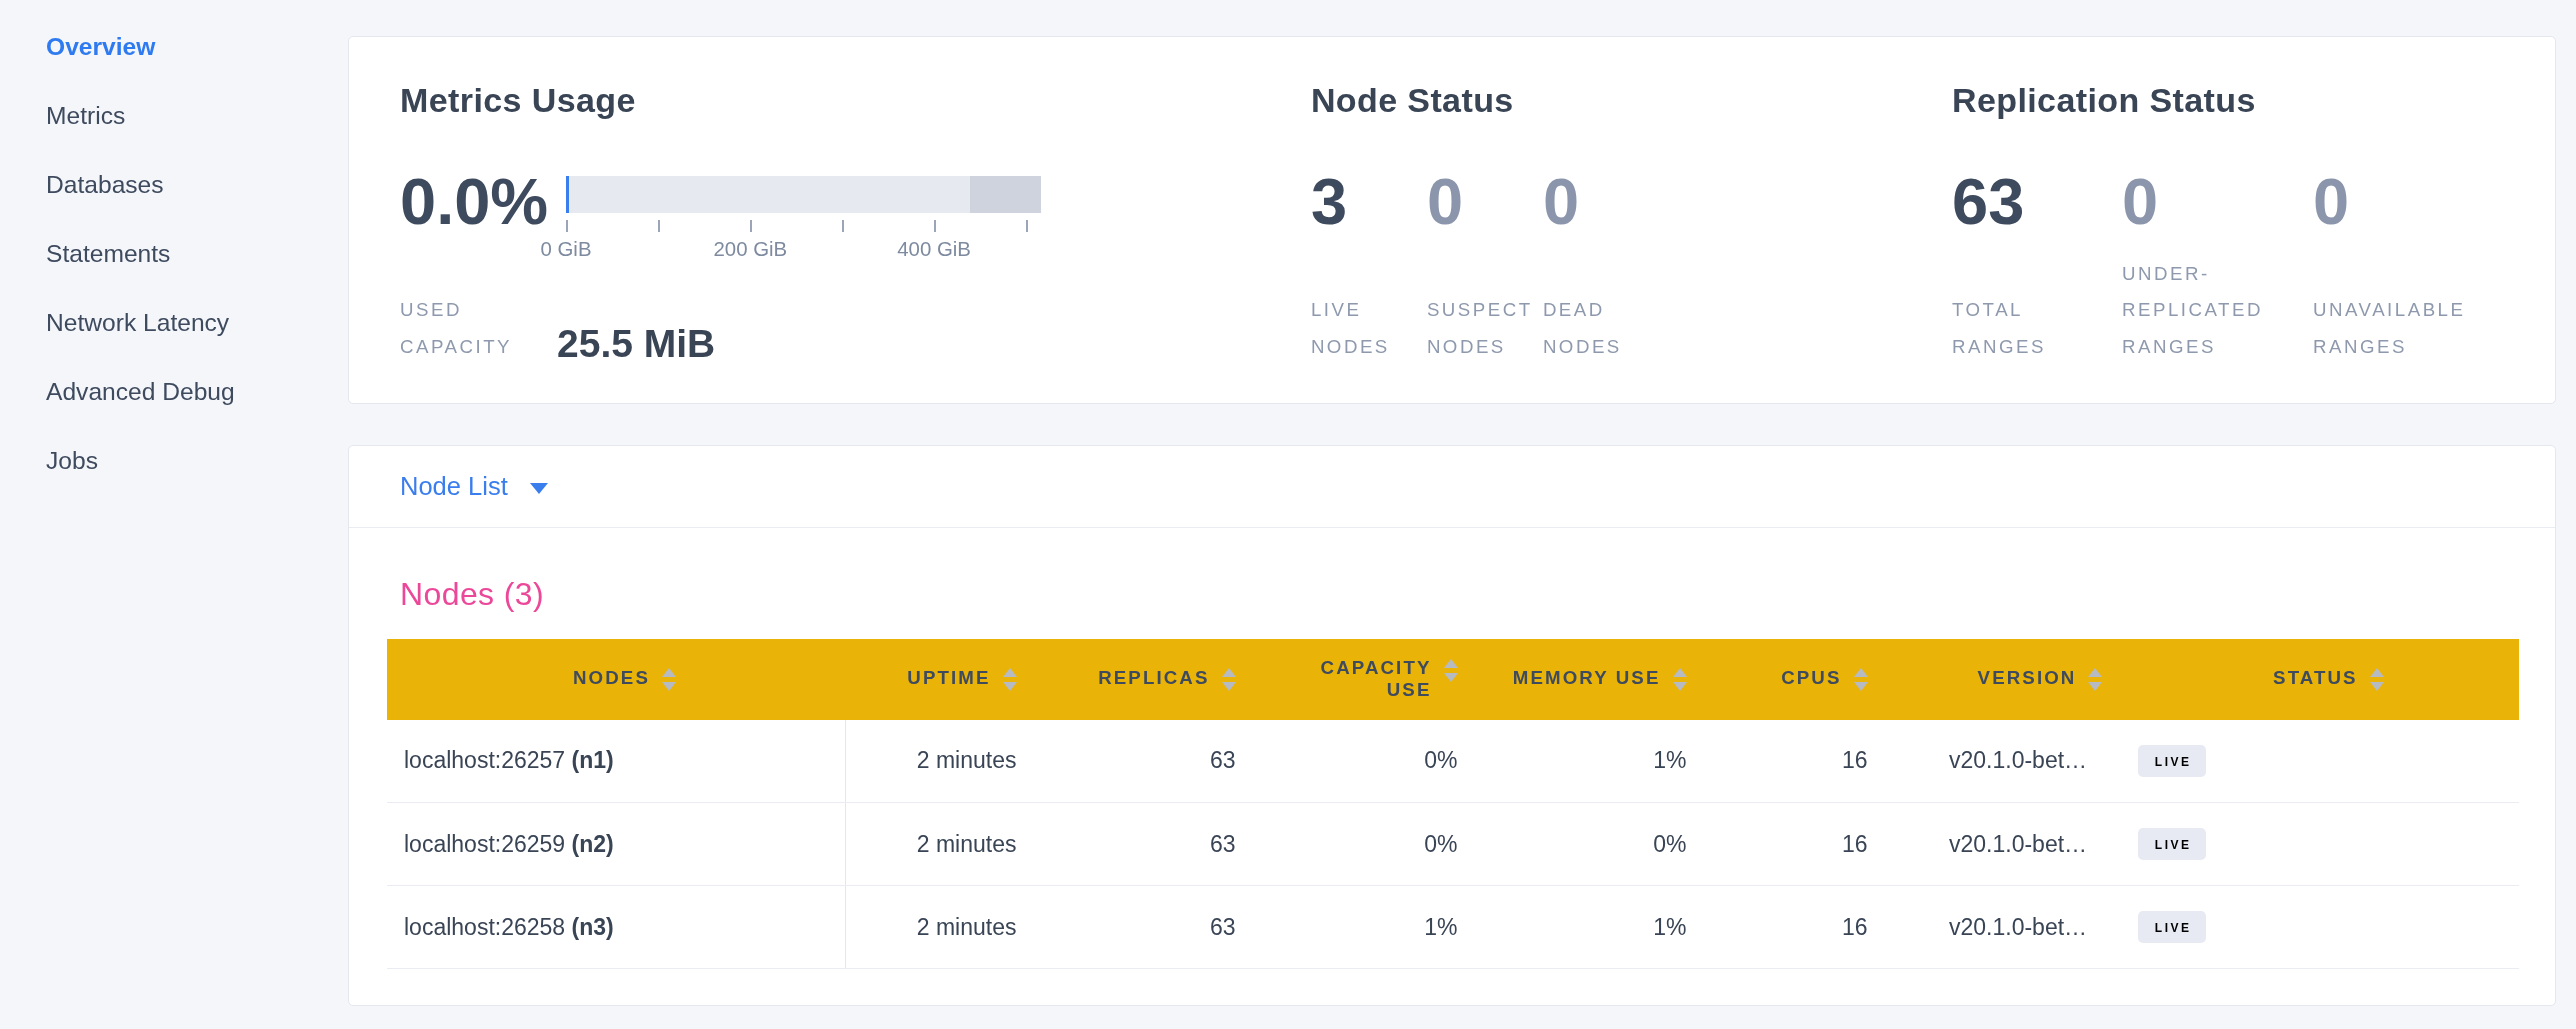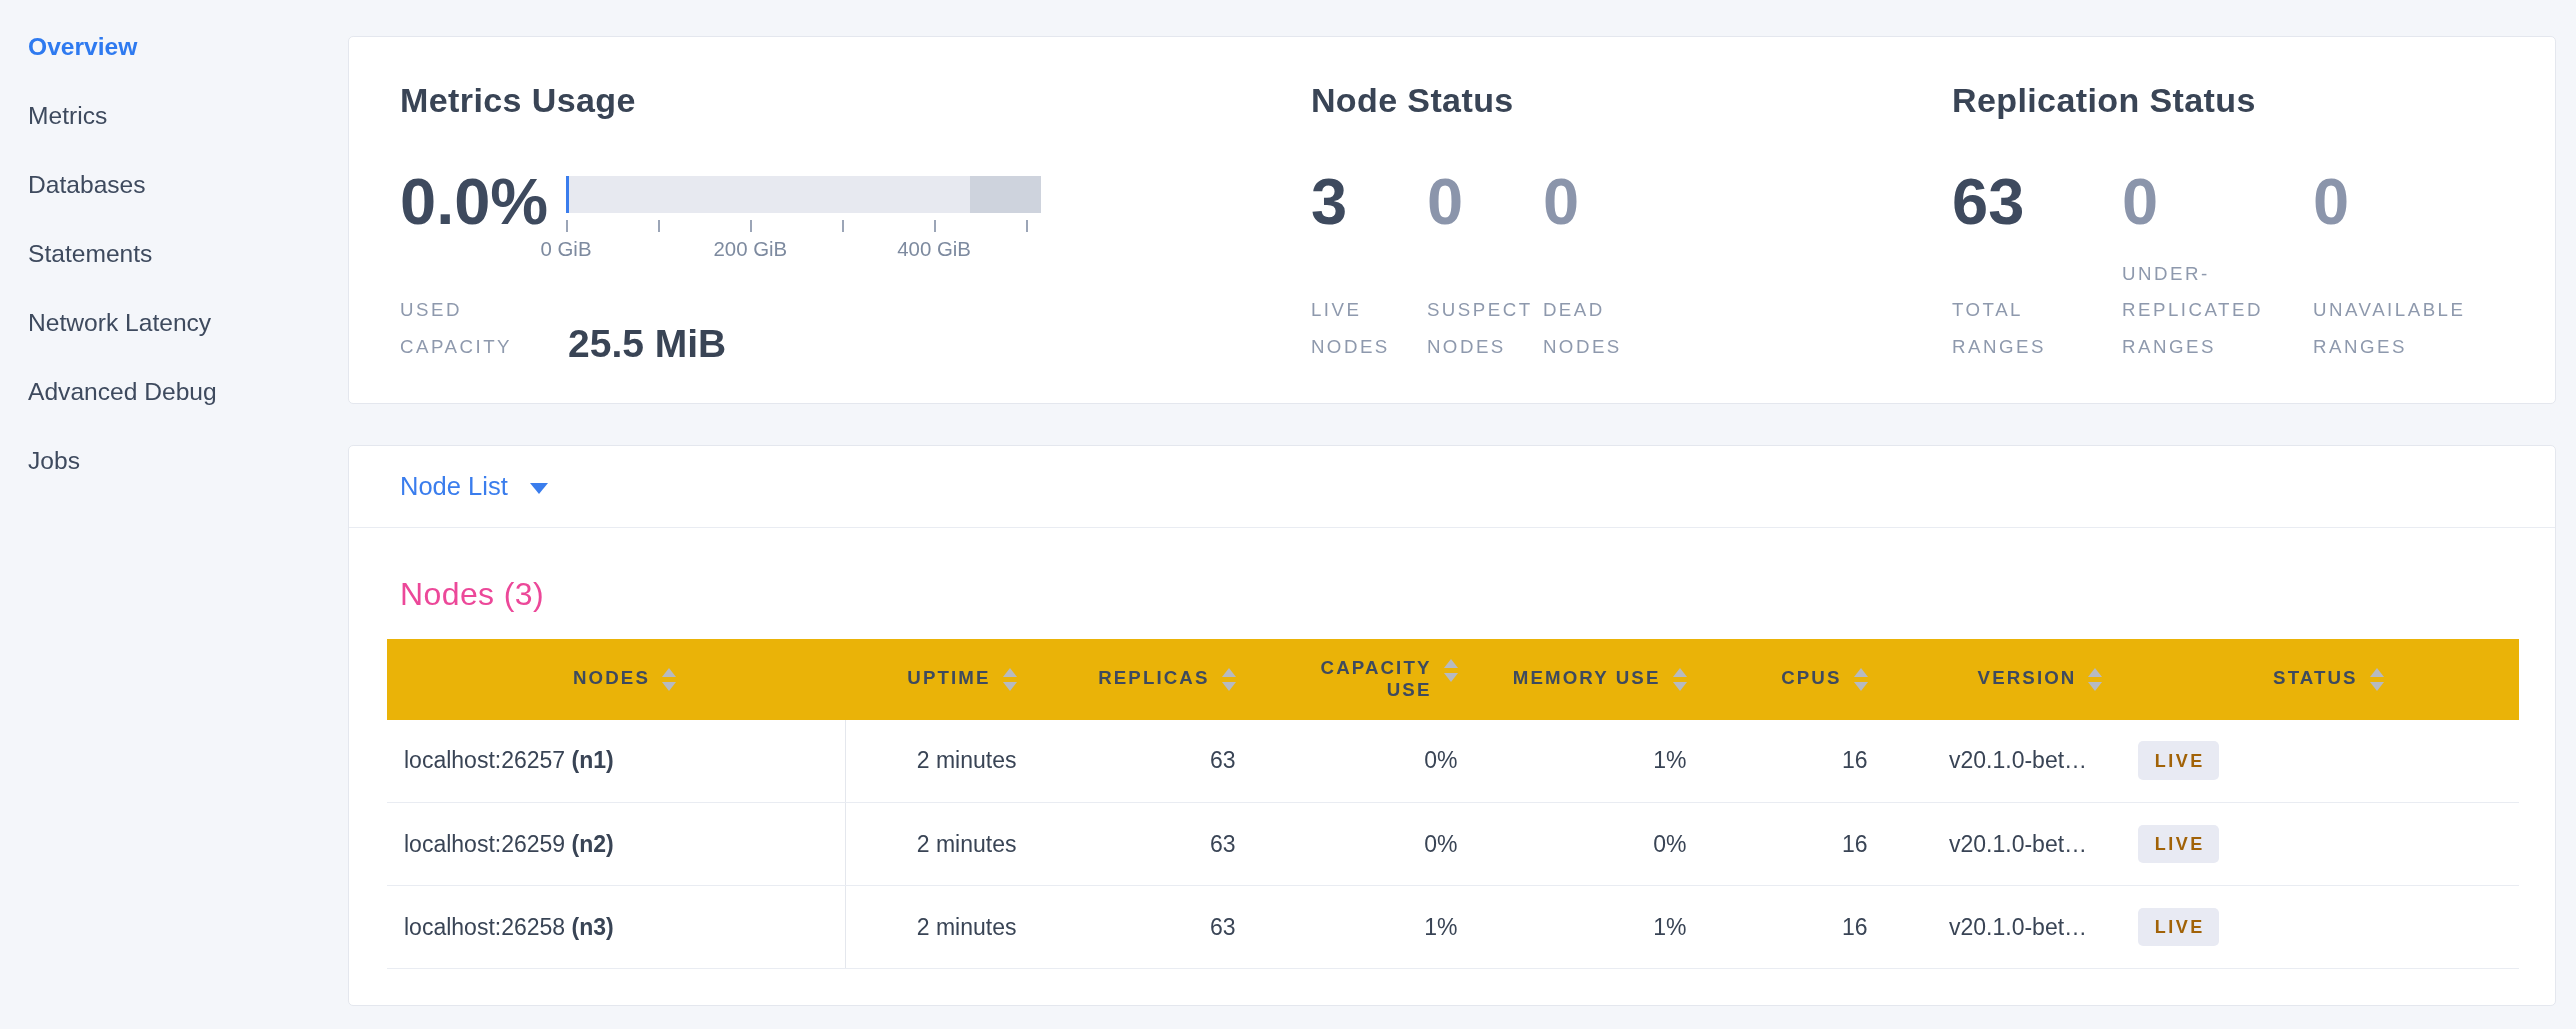--- a/index.html
+++ b/index.html
@@ -8,21 +8,21 @@
     background:#f4f6fa;
     font-family:"Liberation Sans", sans-serif;
     color:#394455;
     position:relative;
   }
 
   
   .sidebar { position:absolute; left:0; top:0; width:348px; padding-top:12px; }
   .side-item {
     height:69px; display:flex; align-items:center;
-    padding-left:28px; font-size:24.6px; color:#3e4a5e; cursor:pointer;
+    padding-left:46px; font-size:24.6px; color:#3e4a5e; cursor:pointer;
   }
   .side-item.active { color:#2e7af0; font-weight:bold; }
 
   
   .main { position:absolute; left:348px; top:0; width:2208px; }
   .card {
     background:#ffffff; border:1.7px solid #e4e7ee; border-radius:5.1px;
   }
   .summary-card {
     margin-top:36px; height:368px;
@@ -49,21 +49,21 @@
 
   .cap-stats { margin-top:auto; display:flex; align-items:flex-end; }
   .cap-stat { display:flex; align-items:flex-end; }
   .stat-label {
     font-size:18.7px; letter-spacing:2.5px; color:#8e99ad; line-height:1.95;
     text-transform:uppercase;
   }
   .cap-stat .stat-label { width:157px; }
   .cap-stat .stat-value { font-size:39px; font-weight:600; color:#394455; line-height:1.0; margin-bottom:1.7px; }
   .cap-stat + .cap-stat { margin-left:15.3px; }
-  .cap-stat:first-child .stat-value { width:293px;margin-left:11px; }
+  .cap-stat:first-child .stat-value { width:293px; }
 
   
   .stat-row { display:flex; flex:1; margin-top:49px; }
   .stat-col { display:flex; flex-direction:column; }
   .sec-nodes .stat-col { width:116px; }
   .sec-repl  .stat-col { width:170px; }
   .sec-repl  .stat-col.wide { width:191px; }
   .stat-num { font-size:65px; font-weight:600; line-height:1.0; color:#3e4a5e; }
   .stat-num.muted { color:#8b95ab; }
   .stat-col .stat-label { margin-top:auto; }
@@ -99,22 +99,22 @@
   .col-right { text-align:right; padding-right:8.5px; }
   th.col-right { text-align:right; padding-right:8.5px; }
   td.cell-nodes { padding-left:17px; border-right:1.7px solid #e4e7ed; }
   th.cell-nodes { padding-left:17px; }
   td.cell-version, th.cell-version { padding-left:73px; }
   td.cell-status, th.cell-status { padding-left:6.8px; }
   .node-name b { font-weight:bold; }
 
   .status-badge {
     display:inline-block; background:#e8eaf3; border-radius:5.1px;
-    padding:9.3px 14.4px 8.5px 17px; font-size:18px; font-weight:bold;
-    letter-spacing:2.5px; color:#a16207;
+    padding:9.3px 14.4px 8.5px 17px; font-size:12px; font-weight:bold;
+    letter-spacing:2.5px; color:#000000;
   }
 </style>
 </head>
 <body>
 
 <nav class="sidebar">
   <div class="side-item active">
       <span>Overview</span>
     </div>
   <div class="side-item">

